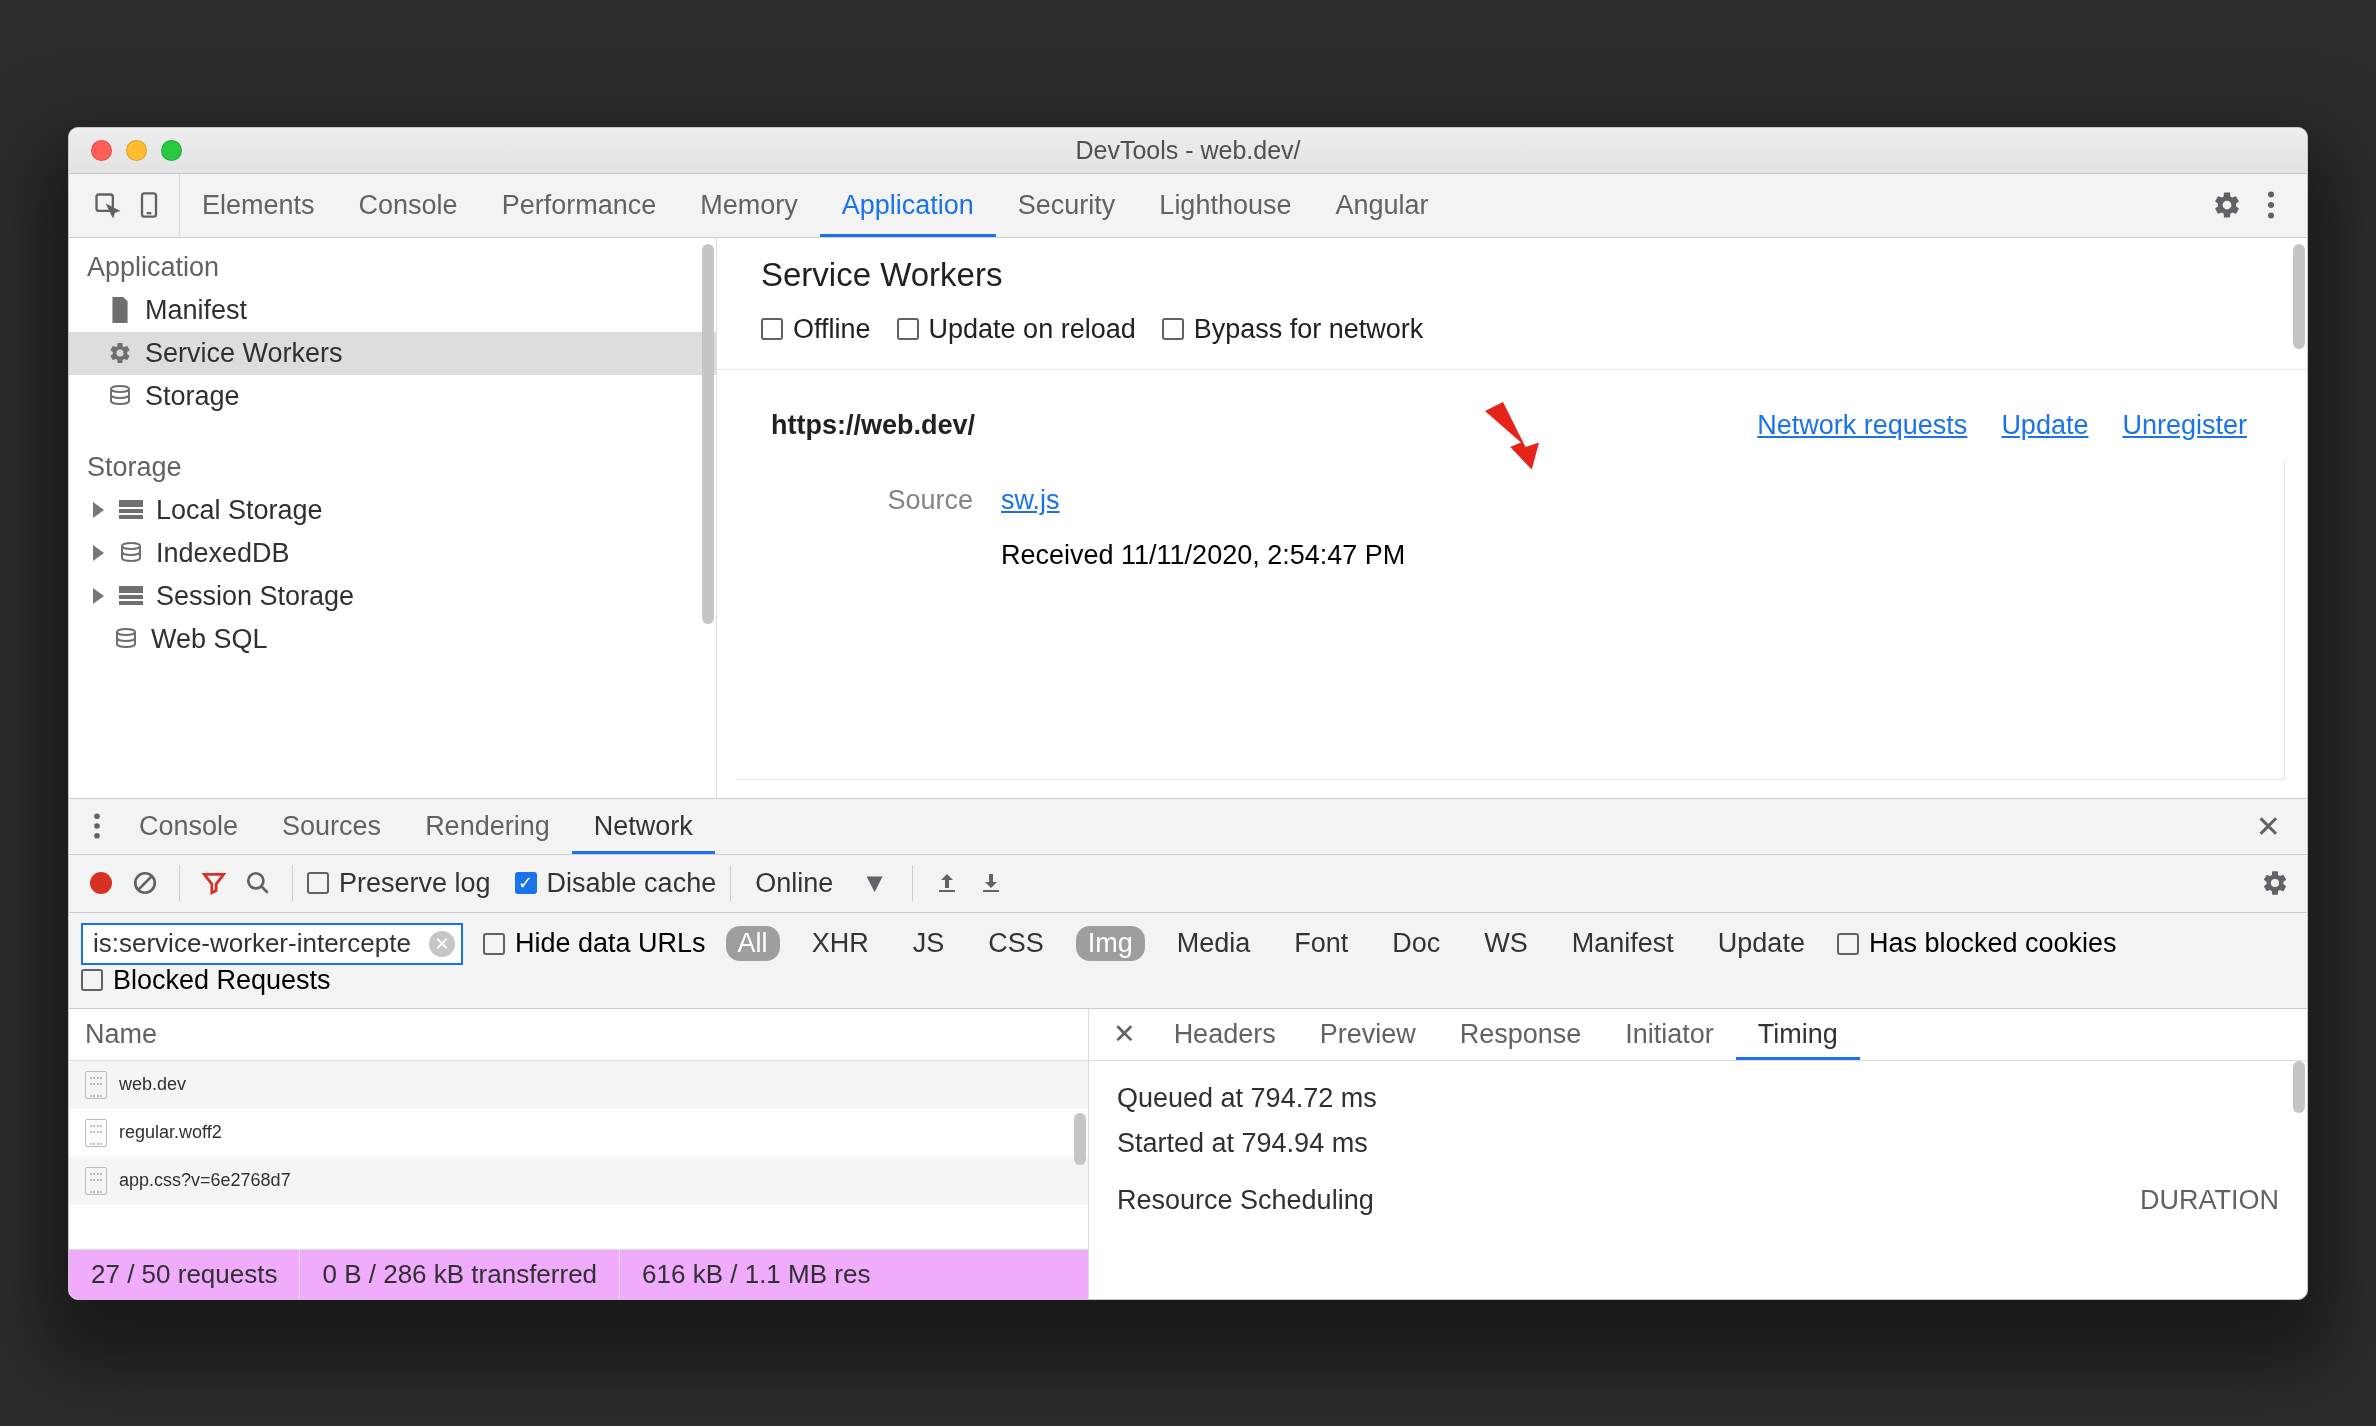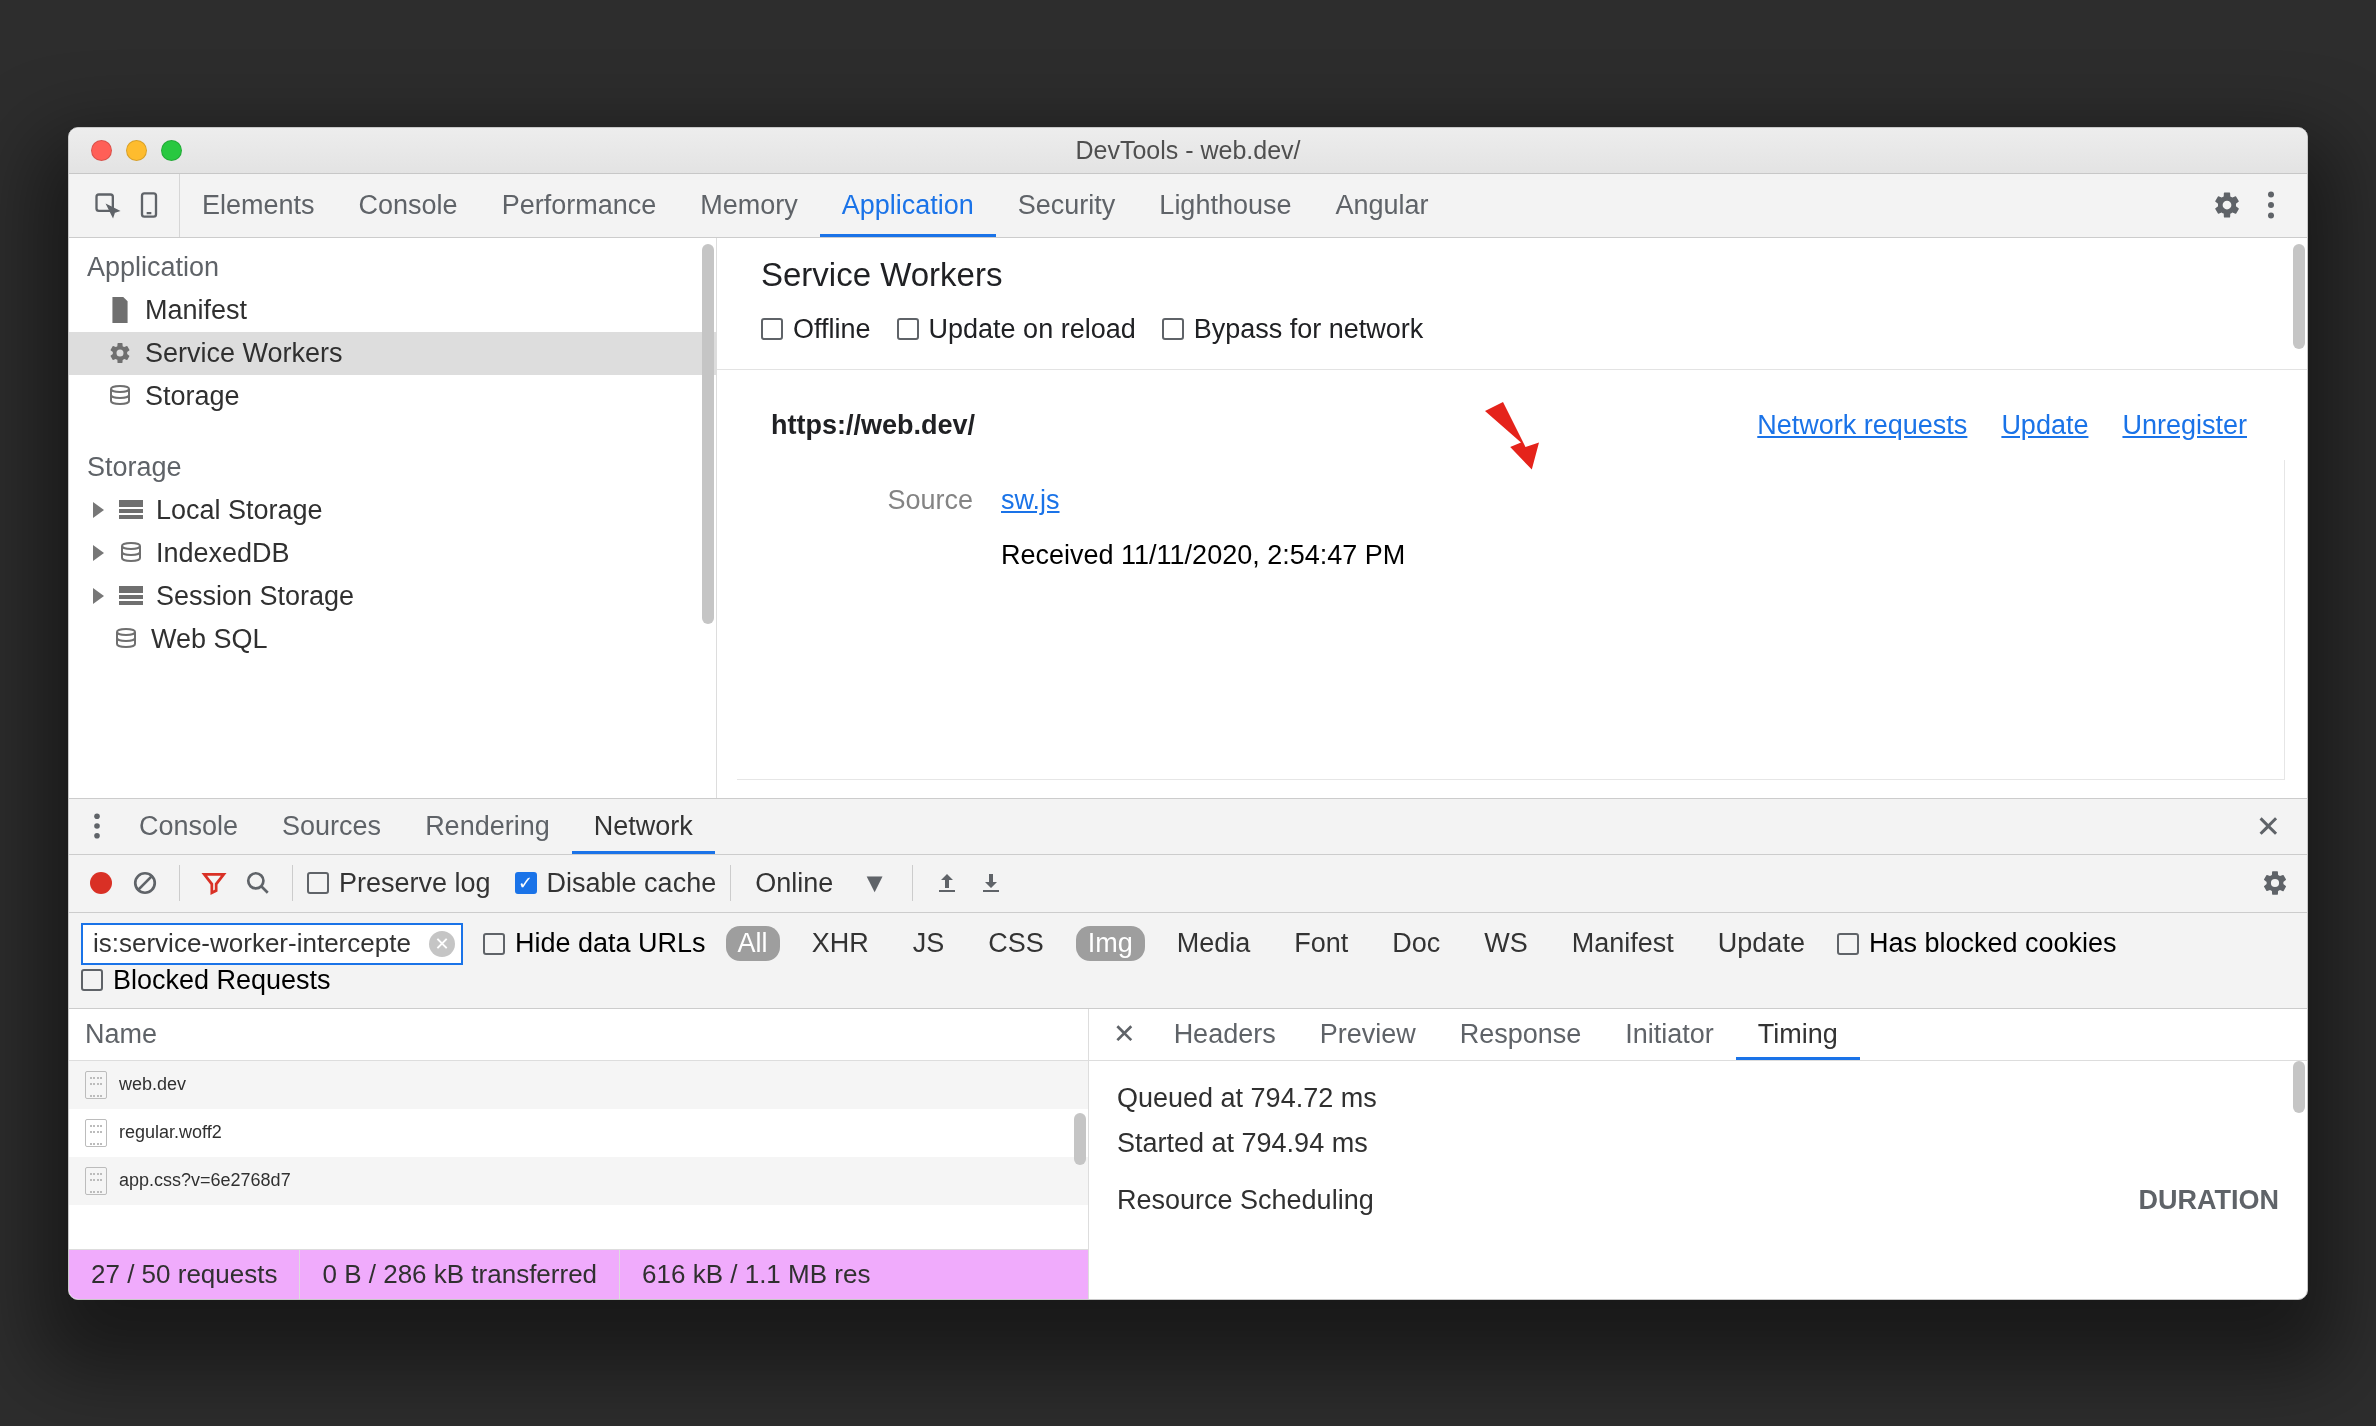--- a/index.html
+++ b/index.html
@@ -78,21 +78,21 @@
   .net-status{height:50px; border-top:1px solid #ddd; background:#f0abfc; display:flex; align-items:center; font-size:26px; color:#303030;}
   .net-status .seg{padding:0 22px; border-right:1px solid #ddd; height:100%; display:flex; align-items:center; white-space:nowrap;}
   .detail{flex:1; display:flex; flex-direction:column;}
   .detail-tabs{height:52px; border-bottom:1px solid #ddd; display:flex; align-items:center; font-size:27px; color:#5f6368; padding:0 8px;}
   .detail-tabs .x{padding:0 16px; cursor:pointer;}
   .detail-tabs .ptab{padding:0 22px; height:100%; display:flex; align-items:center; cursor:pointer;}
   .detail-tabs .ptab.active{color:#333; border-bottom:3px solid #1a73e8; padding-top:3px;}
   .detail-body{flex:1; padding:22px 28px; font-size:27px; color:#303030; position:relative; overflow:hidden;}
   .detail-body .line{margin-bottom:14px;}
   .detail-body .rs{display:flex; margin-top:26px;}
-  .detail-body .rs .dur{margin-left:auto; color:#5f6368;font-weight:bold;}
+  .detail-body .rs .dur{margin-left:auto; color:#5f6368;}
   .detail-scroll{position:absolute; top:52px; right:2px; width:12px; height:52px; background:#c5c5c5; border-radius:6px;}
   svg{display:block;}
 </style>
 </head>
 <body>
 
 <div class="window-wrap">
 <div class="window">
 
   <div class="titlebar">

